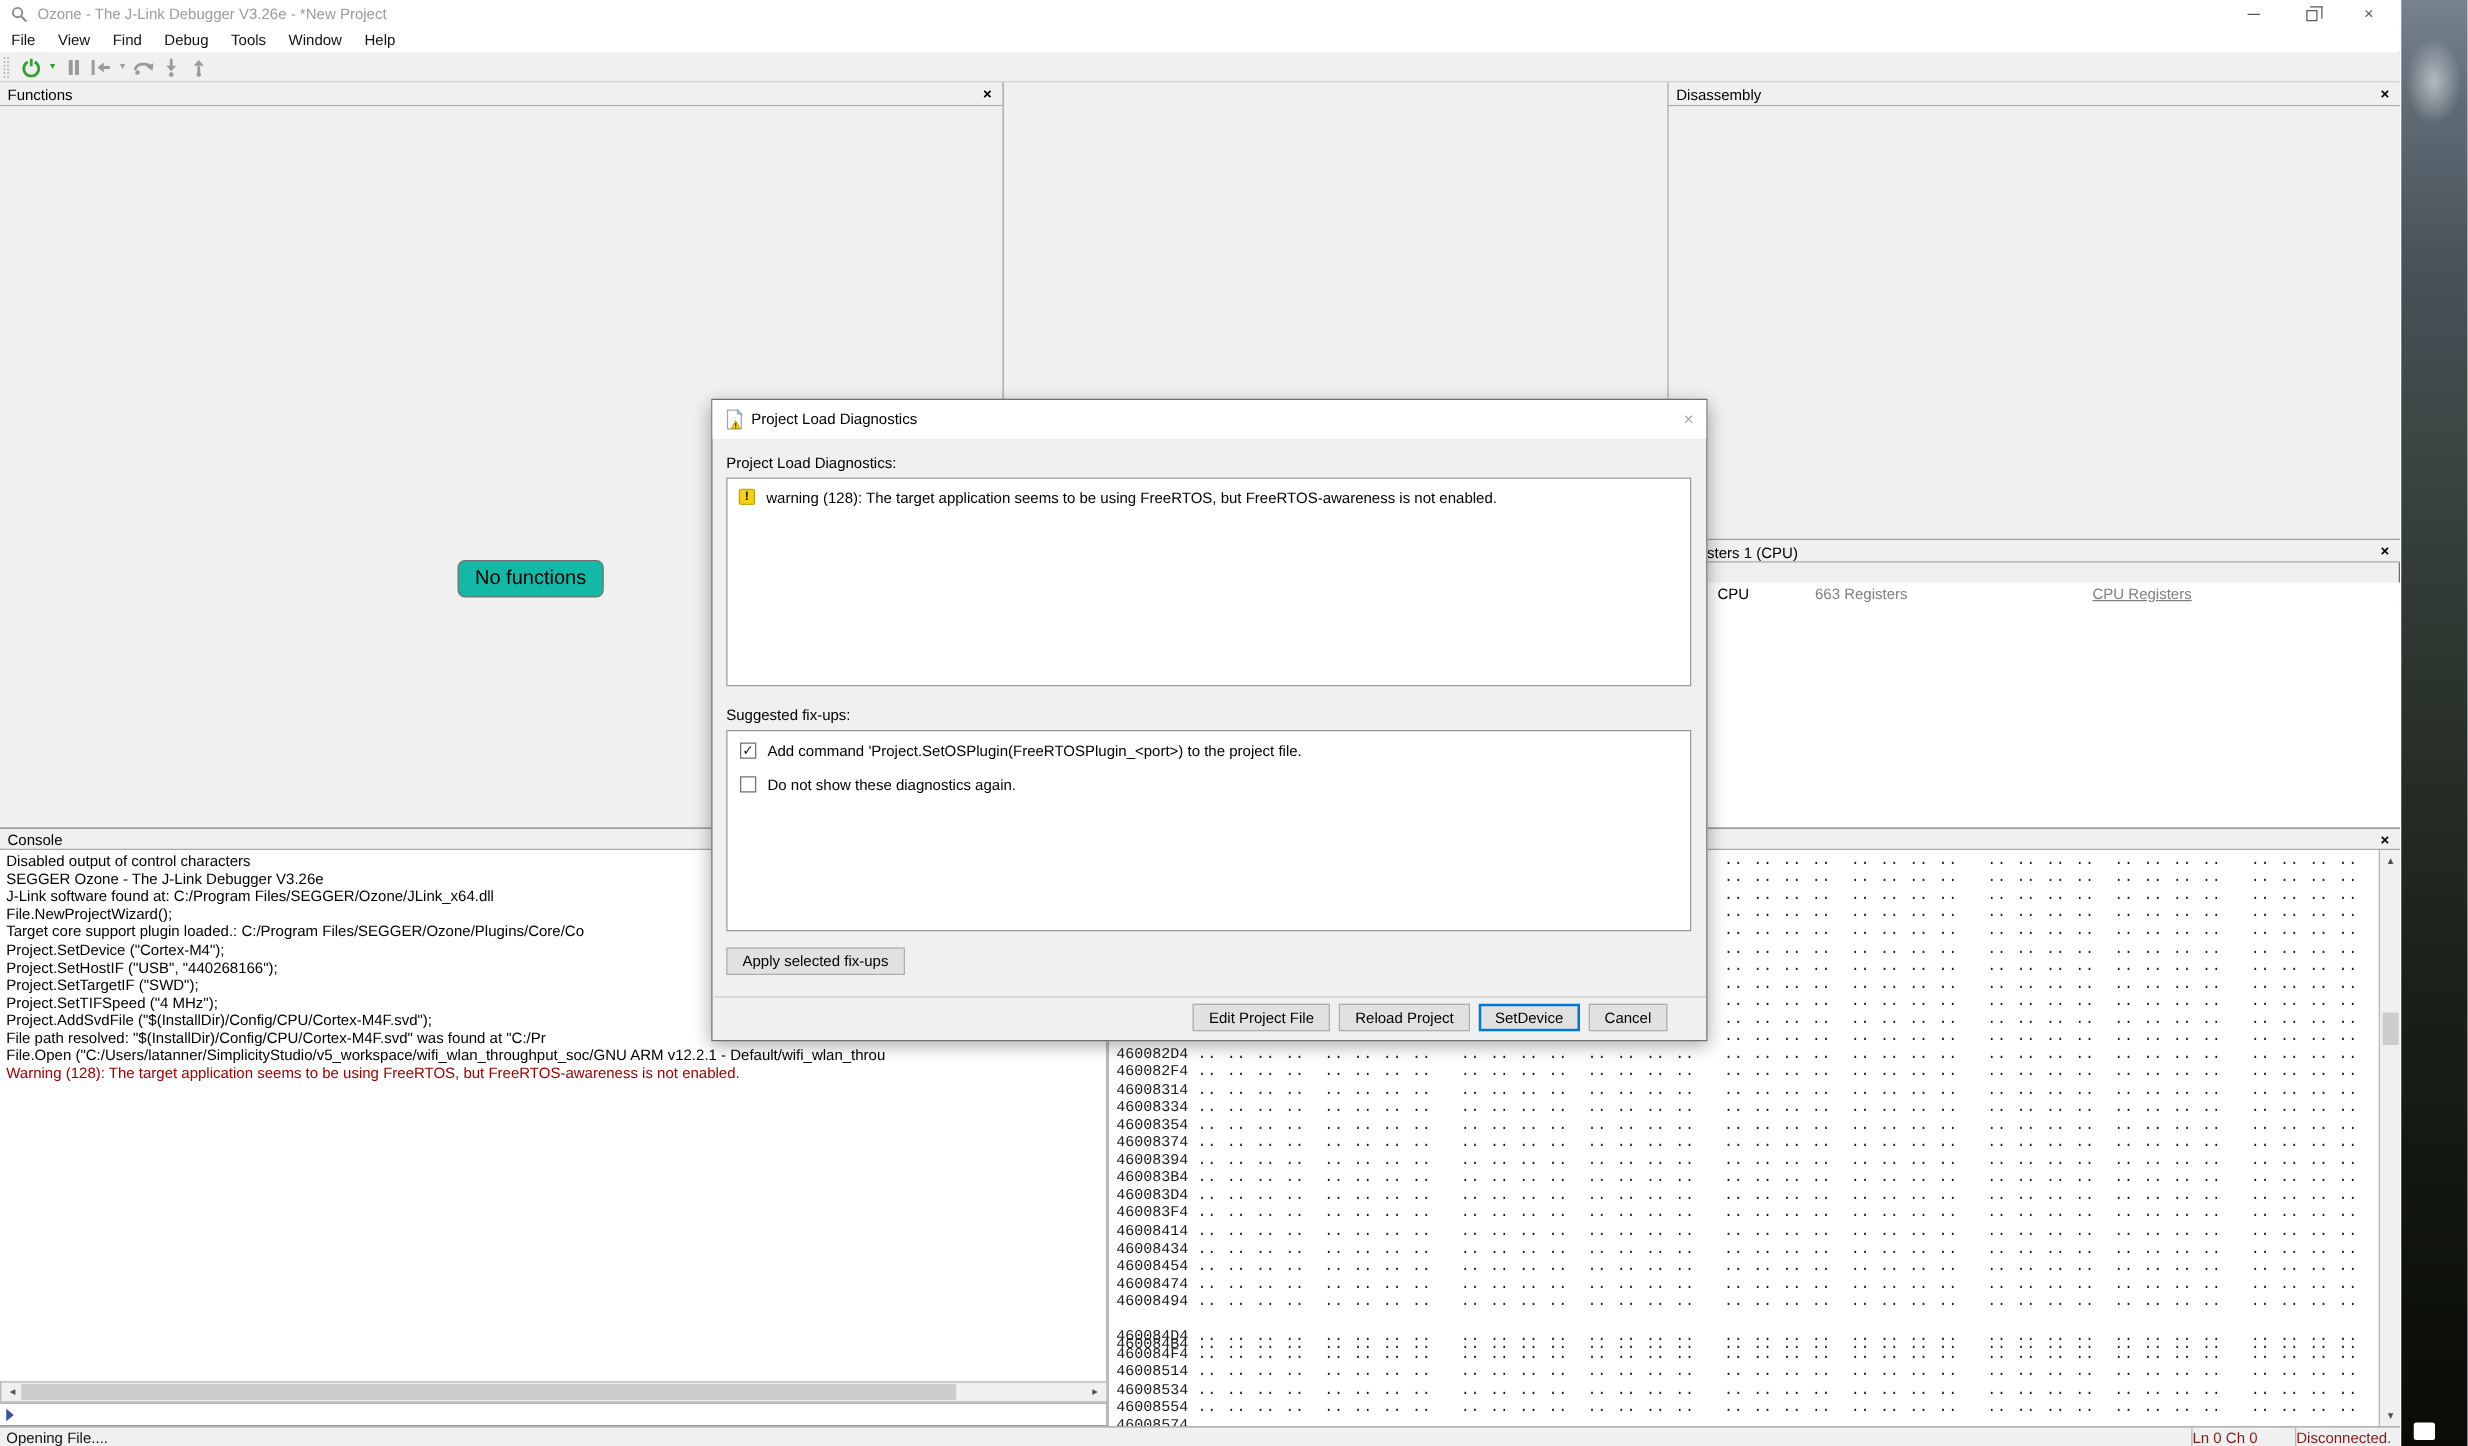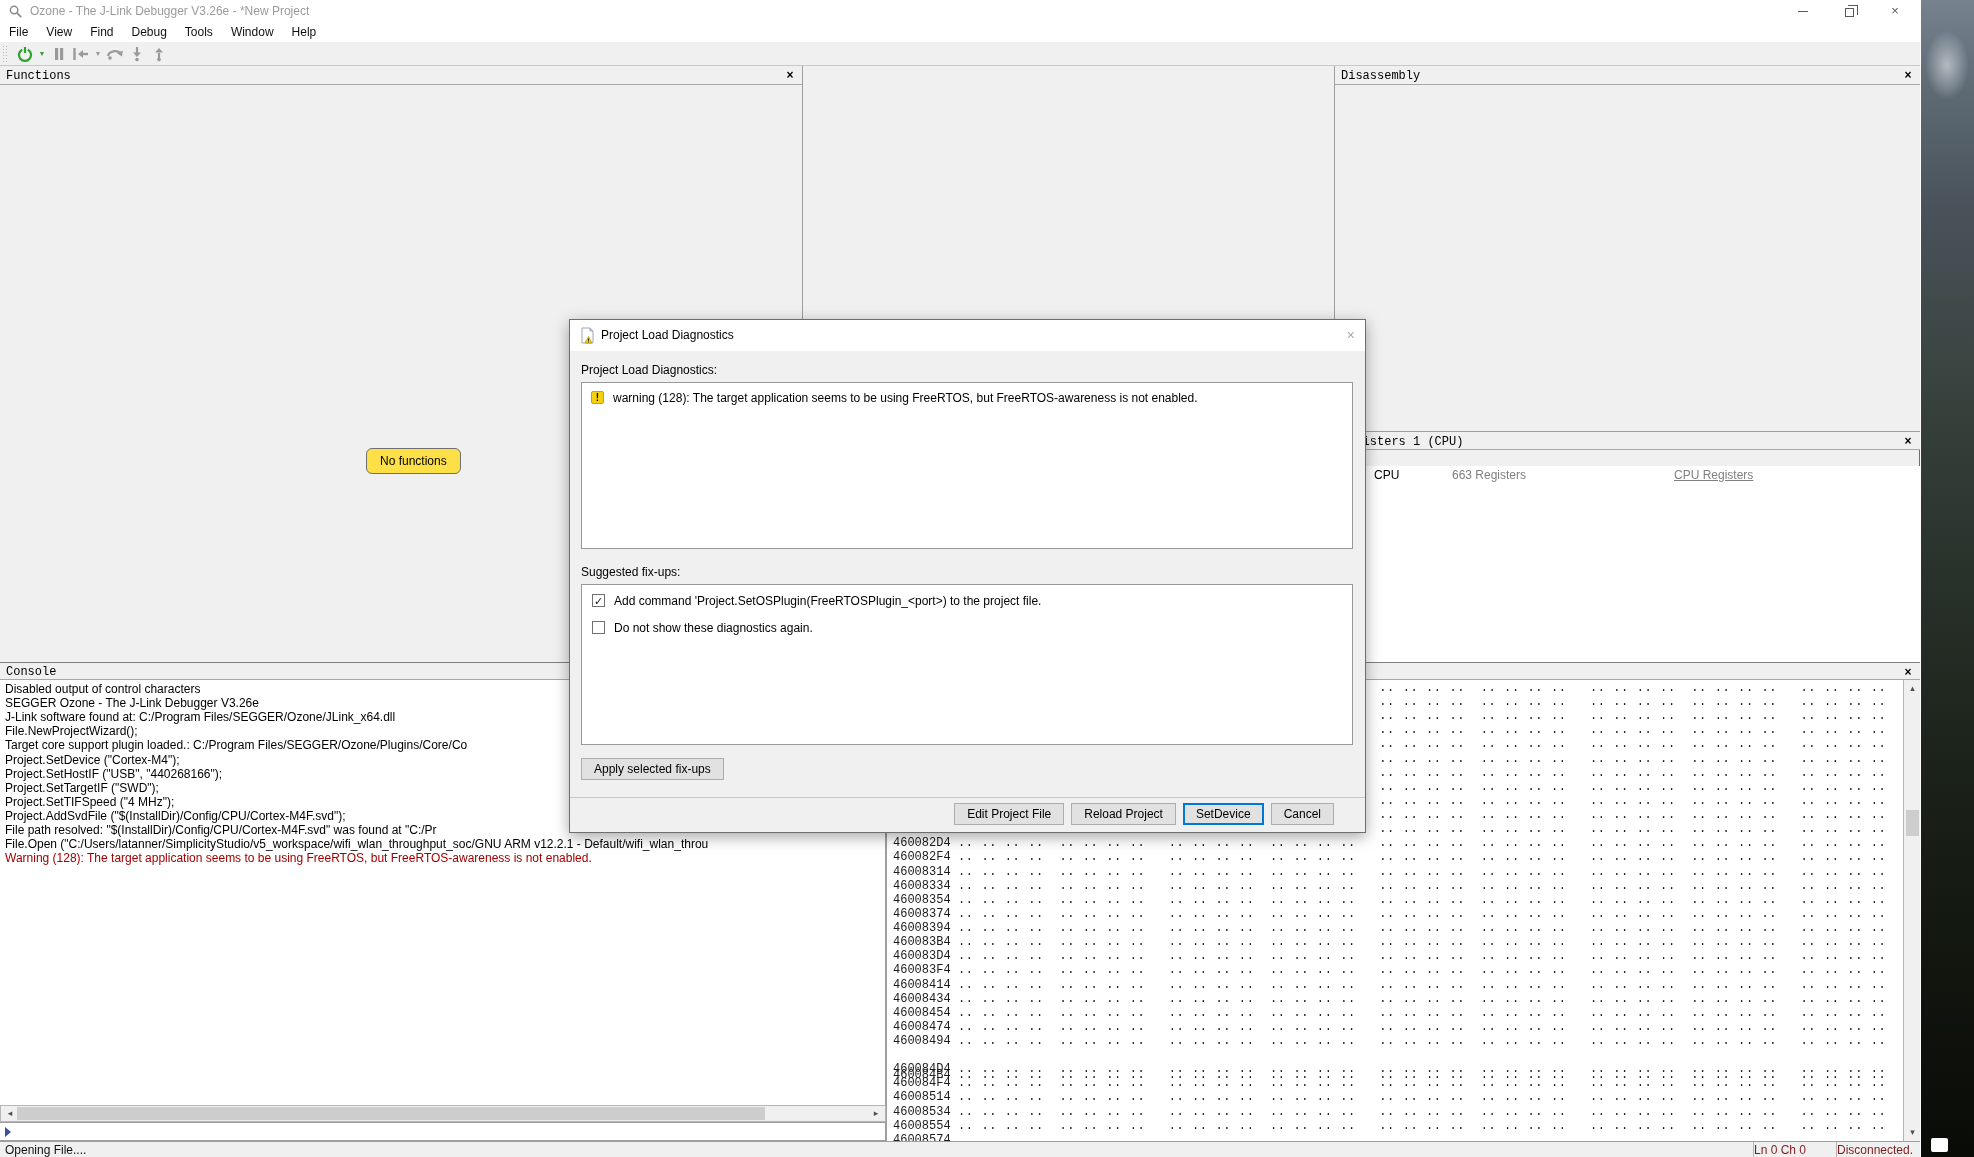--- a/index.html
+++ b/index.html
@@ -23,25 +23,25 @@
 
   #toolbar { position:absolute; left:0; top:42px; width:1920px; height:24px; background:#f0f0f0; border-bottom:1px solid #c9c9c9; display:flex; align-items:center; }
   .tb-grip { width:6px; height:18px; margin-left:2px; margin-right:6px;
     background-image:radial-gradient(#b9b9b9 1px, transparent 1px); background-size:3px 3px; }
   .tb-ico { width:22px; height:20px; display:flex; align-items:center; justify-content:center; }
   .tb-caret { width:12px; height:20px; display:flex; align-items:center; justify-content:center; font-size:7px; }
   .caret-green { color:#2fa32f; } .caret-gray { color:#9a9a9a; }
 
   
   .panel-header { position:absolute; height:19px; background:#f0f0f0; border-bottom:1px solid #a8a8a8; font-size:12px; }
-  .panel-title { position:absolute; left:6px; top:3px; color:#000; white-space:nowrap;font-family:Liberation Mono, monospace; }
+  .panel-title { position:absolute; left:6px; top:3px; color:#000; white-space:nowrap; }
   .panel-close { position:absolute; right:5px; top:2px; width:14px; height:14px; text-align:center; line-height:14px; font-size:12px; font-weight:bold; color:#000; }
 
   #functions-body { position:absolute; left:0; top:85px; width:802px; height:577px; background:#f0f0f0; }
-  #no-functions { position:absolute; left:366px; top:363px; padding:5px 13px; border:1px solid #707070; border-radius:6px; background:#fde047; font-size:12px; color:#000; }
+  #no-functions { position:absolute; left:366px; top:363px; padding:5px 13px; border:1px solid #707070; border-radius:6px; background:#14b8a6; font-size:16px; color:#000; }
   #center-panel { position:absolute; left:802px; top:66px; width:533px; height:596px; background:#f0f0f0; border-left:1px solid #9e9e9e; border-right:1px solid #9e9e9e; }
   #disasm-body { position:absolute; left:1335px; top:85px; width:585px; height:346px; background:#f0f0f0; }
 
   
   #registers-colhdr { position:absolute; left:1335px; top:448px; width:585px; height:18px; background:#fff; border-bottom:1px solid #5a5a5a; }
   #reg-col-value { position:absolute; left:112px; top:2px; width:222px; text-align:right; color:#000; }
   #reg-col-desc { position:absolute; left:339px; top:2px; color:#000; }
   #registers-row { position:absolute; left:1335px; top:466px; width:585px; height:17px; background:#fff; }
   #registers-bodyfill { position:absolute; left:1335px; top:483px; width:585px; height:179px; background:#fff; }
   .reg-vline { position:absolute; top:0; width:1px; height:35px; background:#dcdcdc; }

